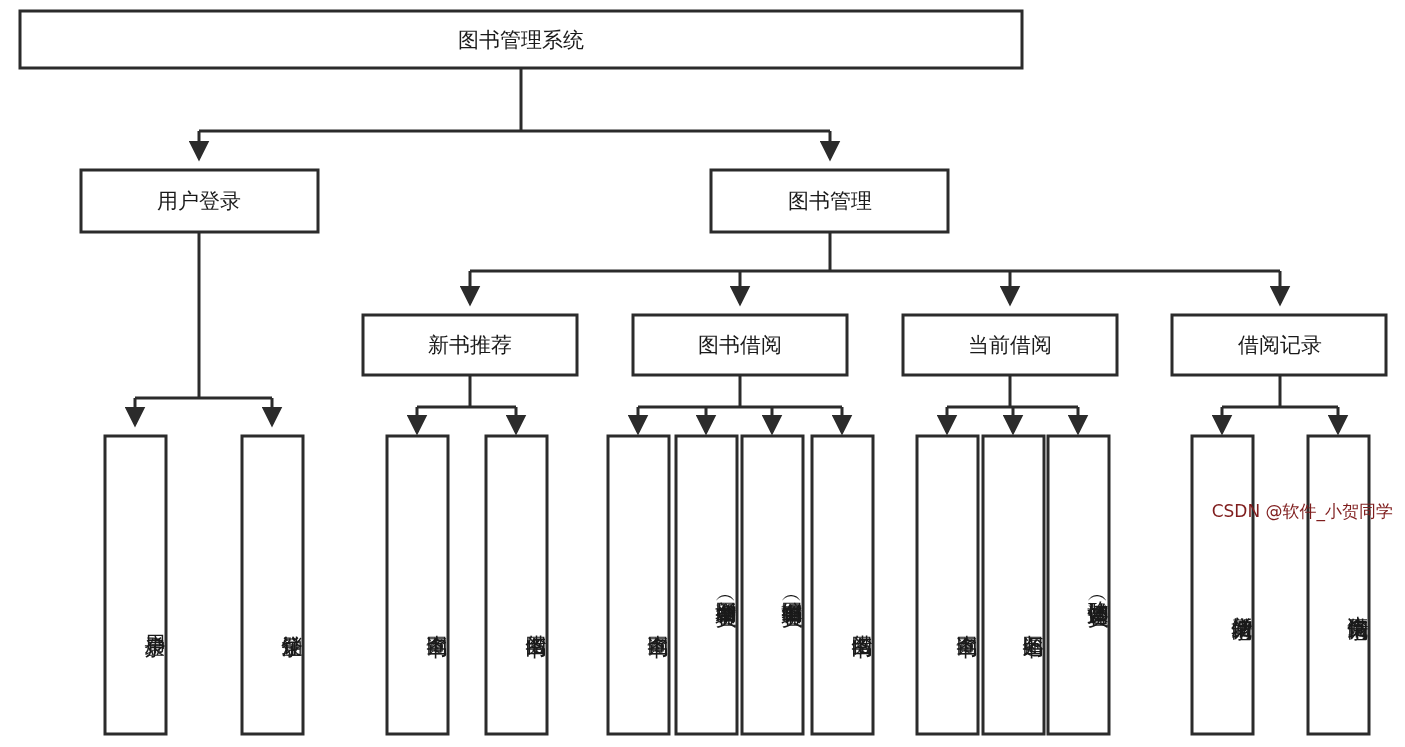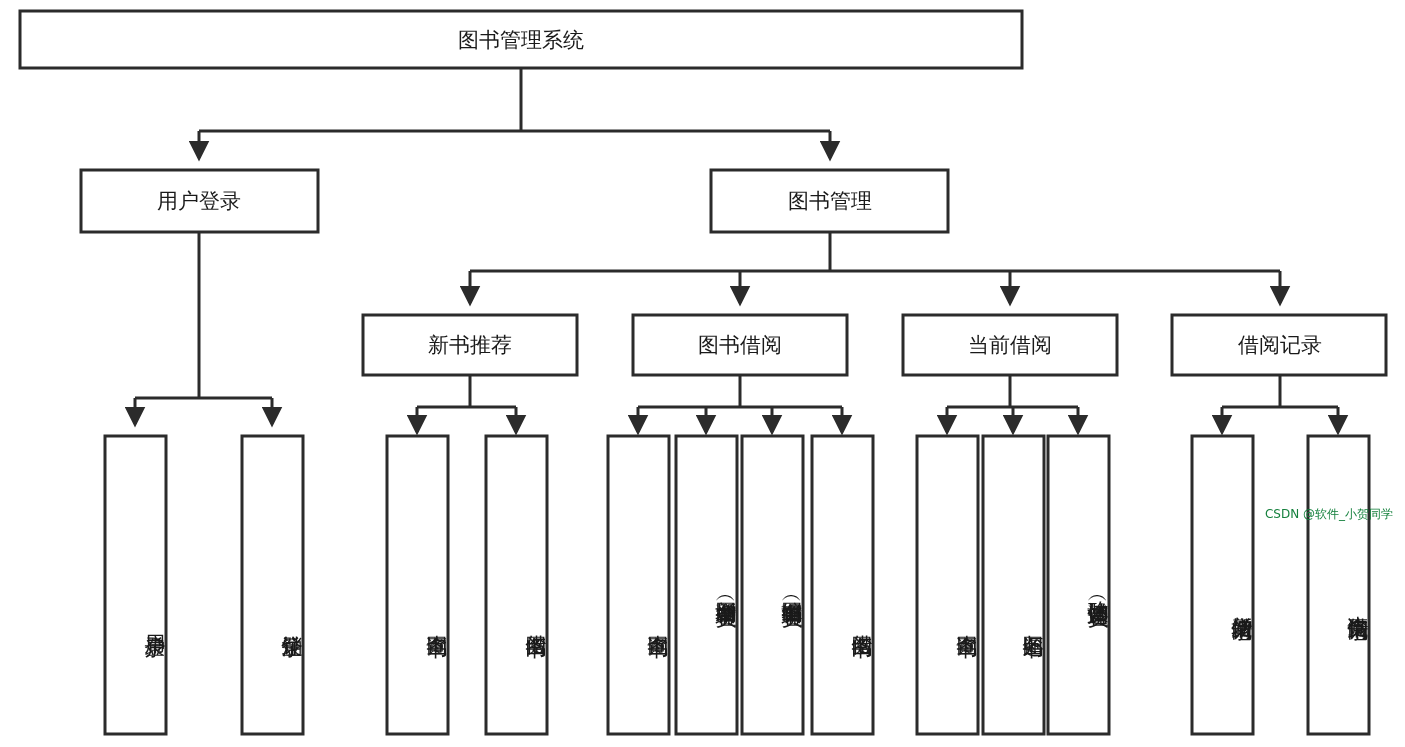--- a/index.html
+++ b/index.html
@@ -57,22 +57,22 @@
     align-items: flex-start;
     justify-content: center;
     white-space: nowrap;
     pointer-events: none;
   }
   .watermark {
     position: absolute;
     right: 12px;
     bottom: 6px;
     font-family: "DejaVu Sans", "Liberation Sans", sans-serif;
-    font-size: 12px;
-    color: #15803d;
+    font-size: 17px;
+    color: #7f1d1d;
     white-space: nowrap;
     margin-left: 29px;
   }
 </style>
 </head>
 <body>
 
 <div id="diagram-root">
 
   <svg id="flow" viewBox="0 0 1405 747">

